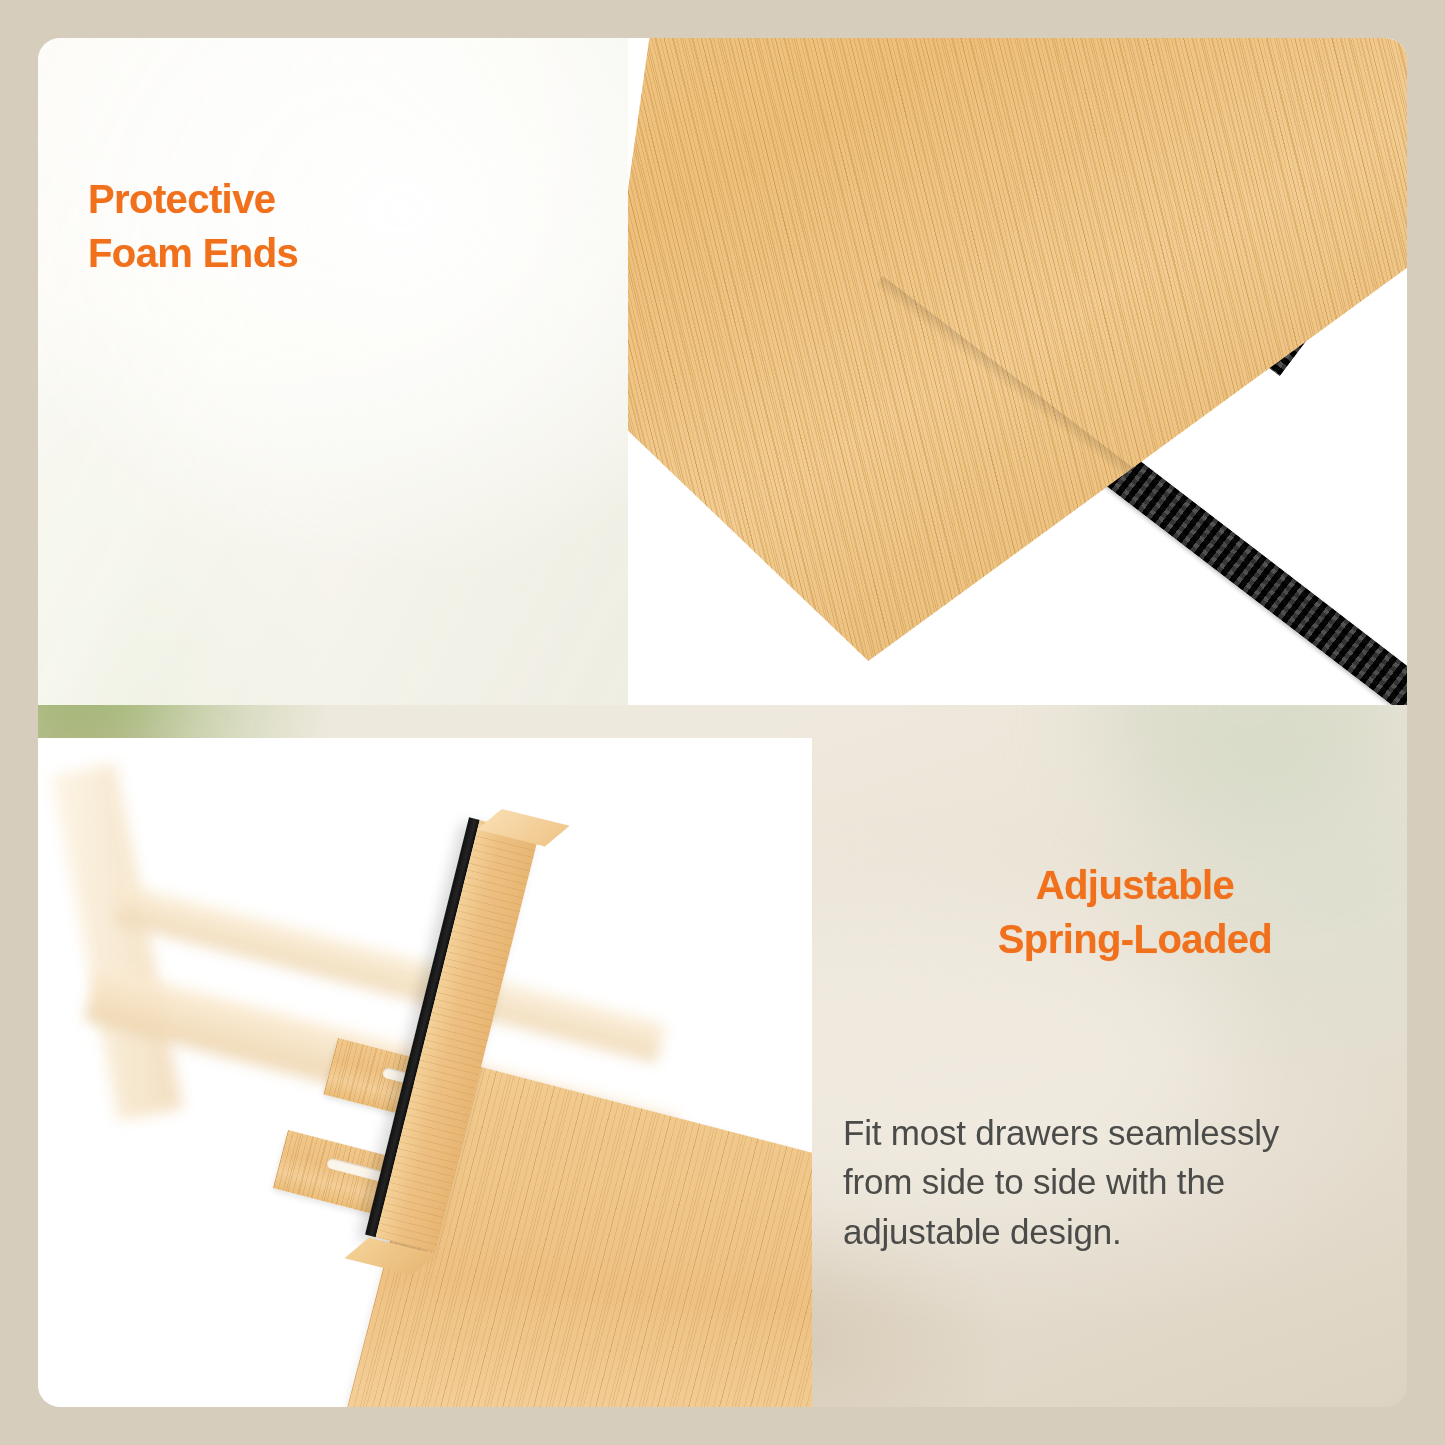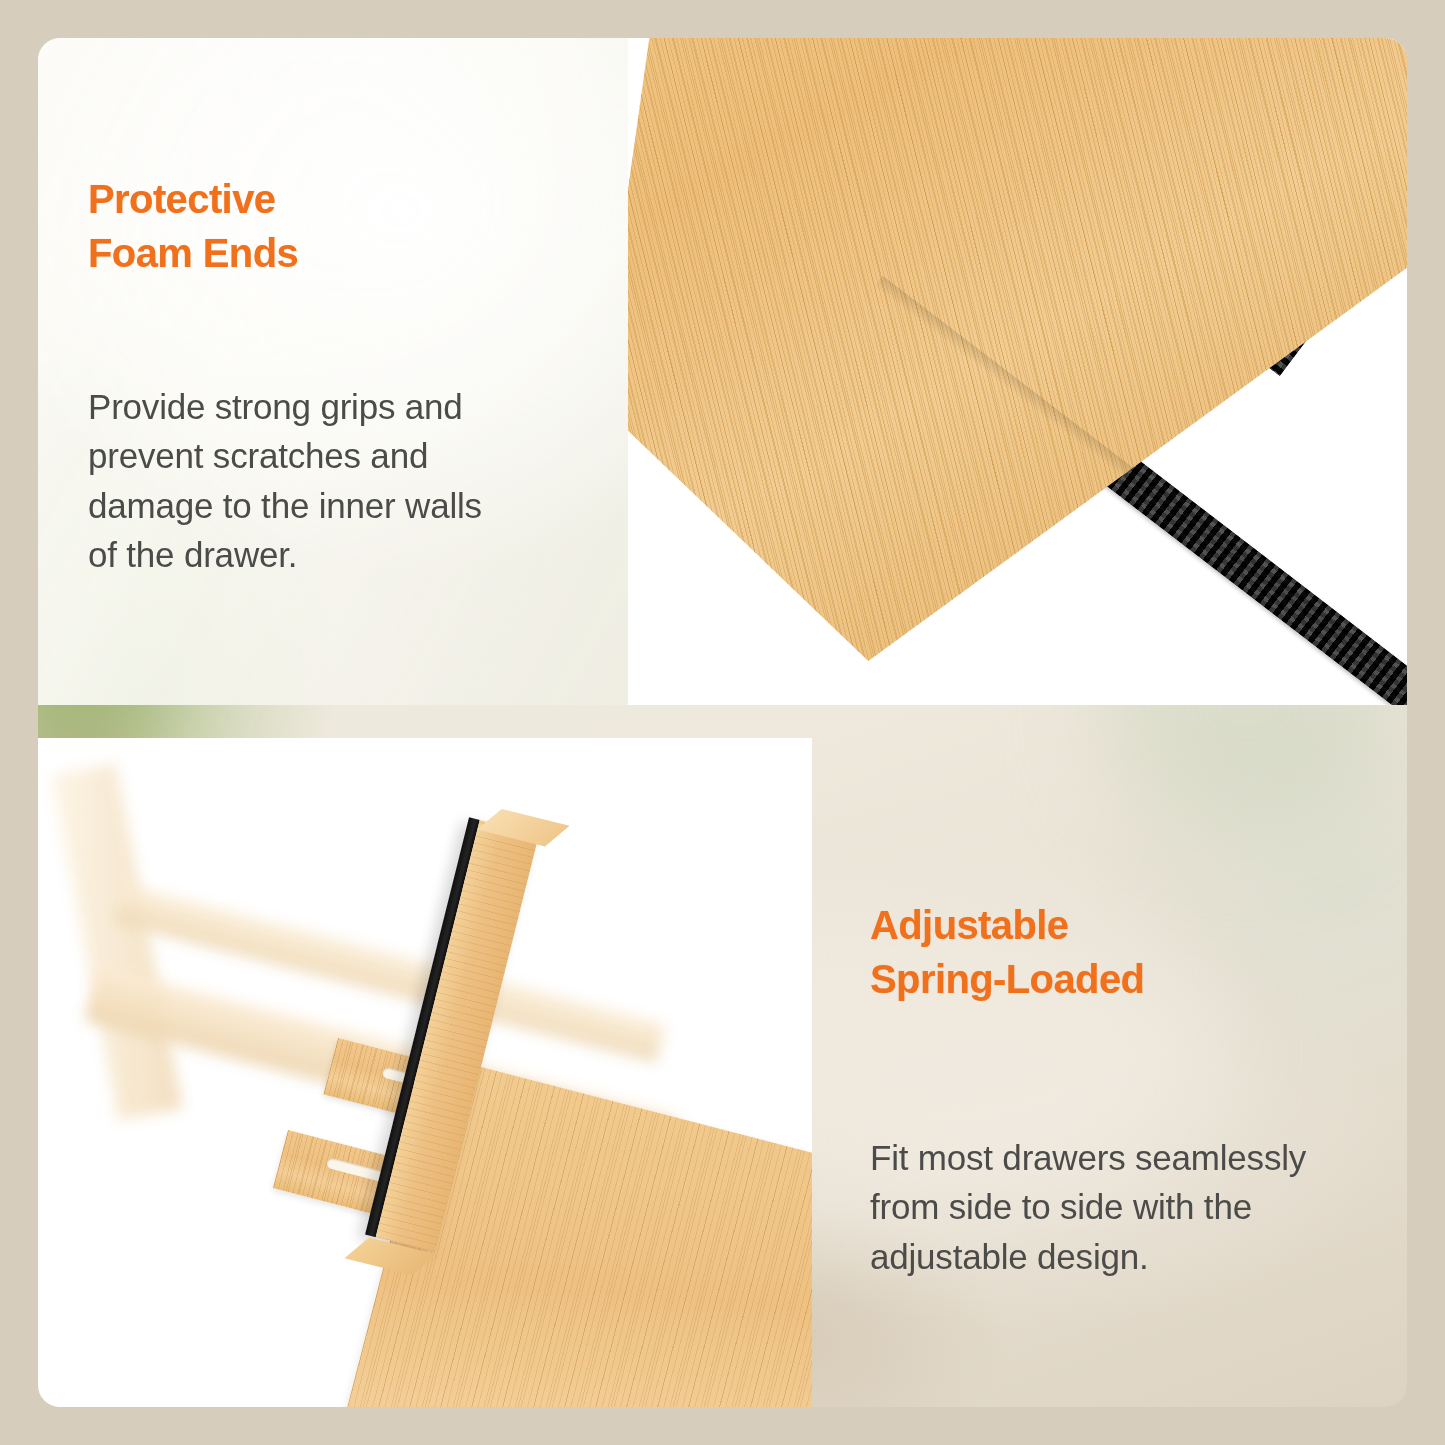--- a/index.html
+++ b/index.html
@@ -96,22 +96,22 @@
     color: #4b4b49;
     font-size: 35px;
     line-height: 1.41;
     letter-spacing: -0.2px;
     white-space: pre-line;
   }
 
   #tl-heading { left: 88px; top: 172px; width: 520px; }
   #tl-body    { left: 88px; top: 382px; width: 500px; }
 
-  #br-heading { left: 870px; top: 898px; width: 530px; }
-  #br-body    { left: 870px; top: 1108px; width: 520px; margin-top: 25px; }
+  #br-heading { left: 870px; top: 858px; width: 530px; text-align: center; }
+  #br-body    { left: 843px; top: 1108px; width: 520px; }
 
   
   #board-wrap {
     position: absolute;
     left: 0; top: 0;
     width: 779px; height: 667px;
   }
   .board-top {
     position: absolute;
     background:
@@ -173,24 +173,20 @@
     <div class="bg-blob" style="left:1060px; top:540px; width:300px; height:260px; background:rgba(206,214,192,0.55);"></div>
     <div class="bg-blob" style="left:640px; top:40px; width:520px; height:300px; background:rgba(250,247,240,0.8);"></div>
     <div class="bg-blob" style="left:560px; top:860px; width:620px; height:300px; background:rgba(240,234,223,0.85);"></div>
   </div>
 
   <div class="panel" id="panel-tl"></div>
 
   <div class="heading" id="tl-heading">Protective
 Foam Ends</div>
 
-  <div class="body-text" id="tl-body">Provide strong grips and
-prevent scratches and
-damage to the inner walls
-of the drawer.</div>
 
   <div class="panel" id="panel-tr">
     <div id="board-wrap">
 
       <div class="foam-edge" style="left:250px; top:222px; width:700px; height:40px;
                   transform: rotate(37.5deg); transform-origin: 0 0;
                   box-shadow: 0 2px 4px rgba(0,0,0,0.25);"></div>
 
       <div class="foam-edge" style="left:742px; top:218px; width:150px; height:40px;
                   transform: rotate(127deg); transform-origin: 0 0;"></div>

